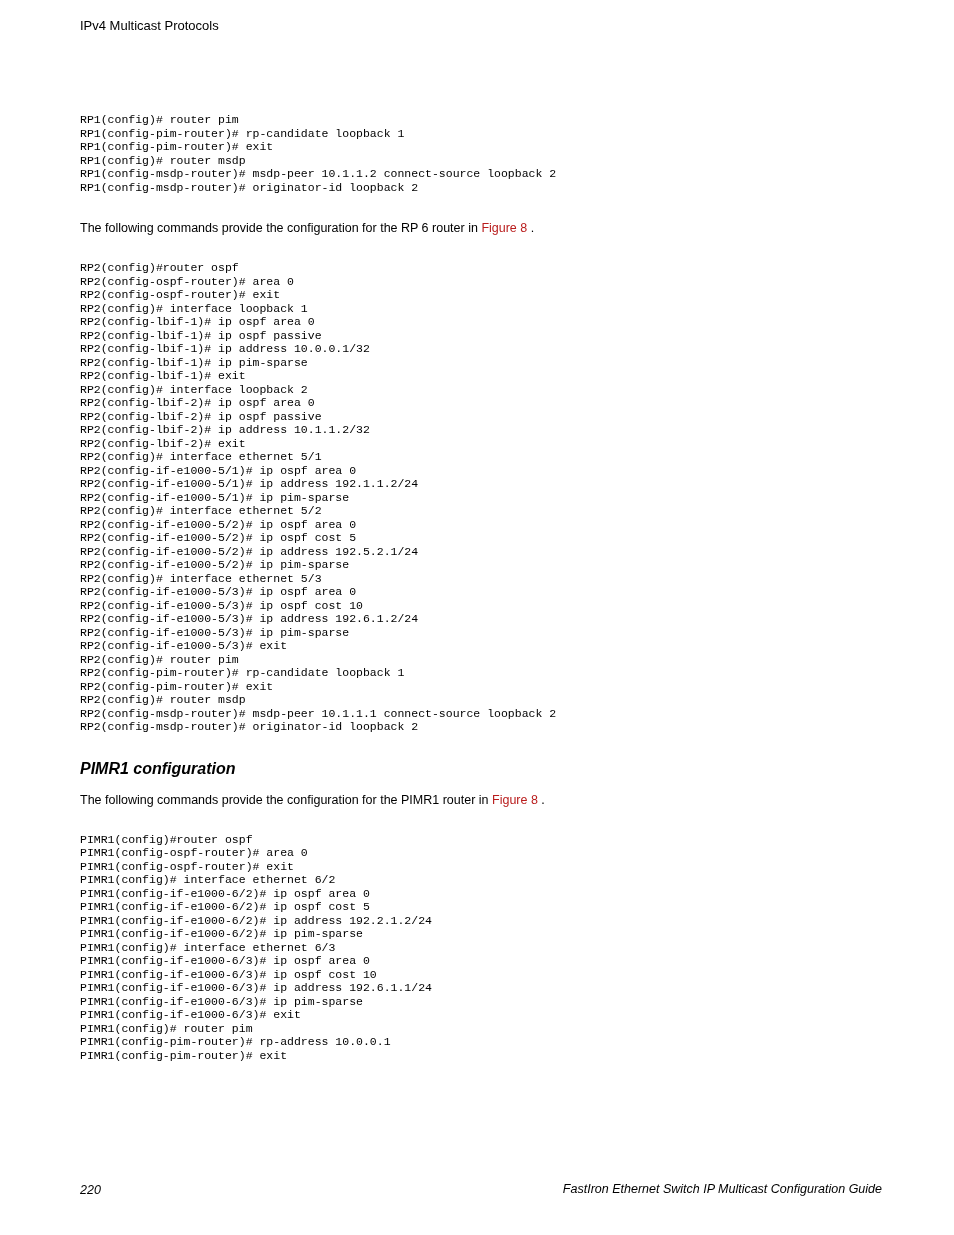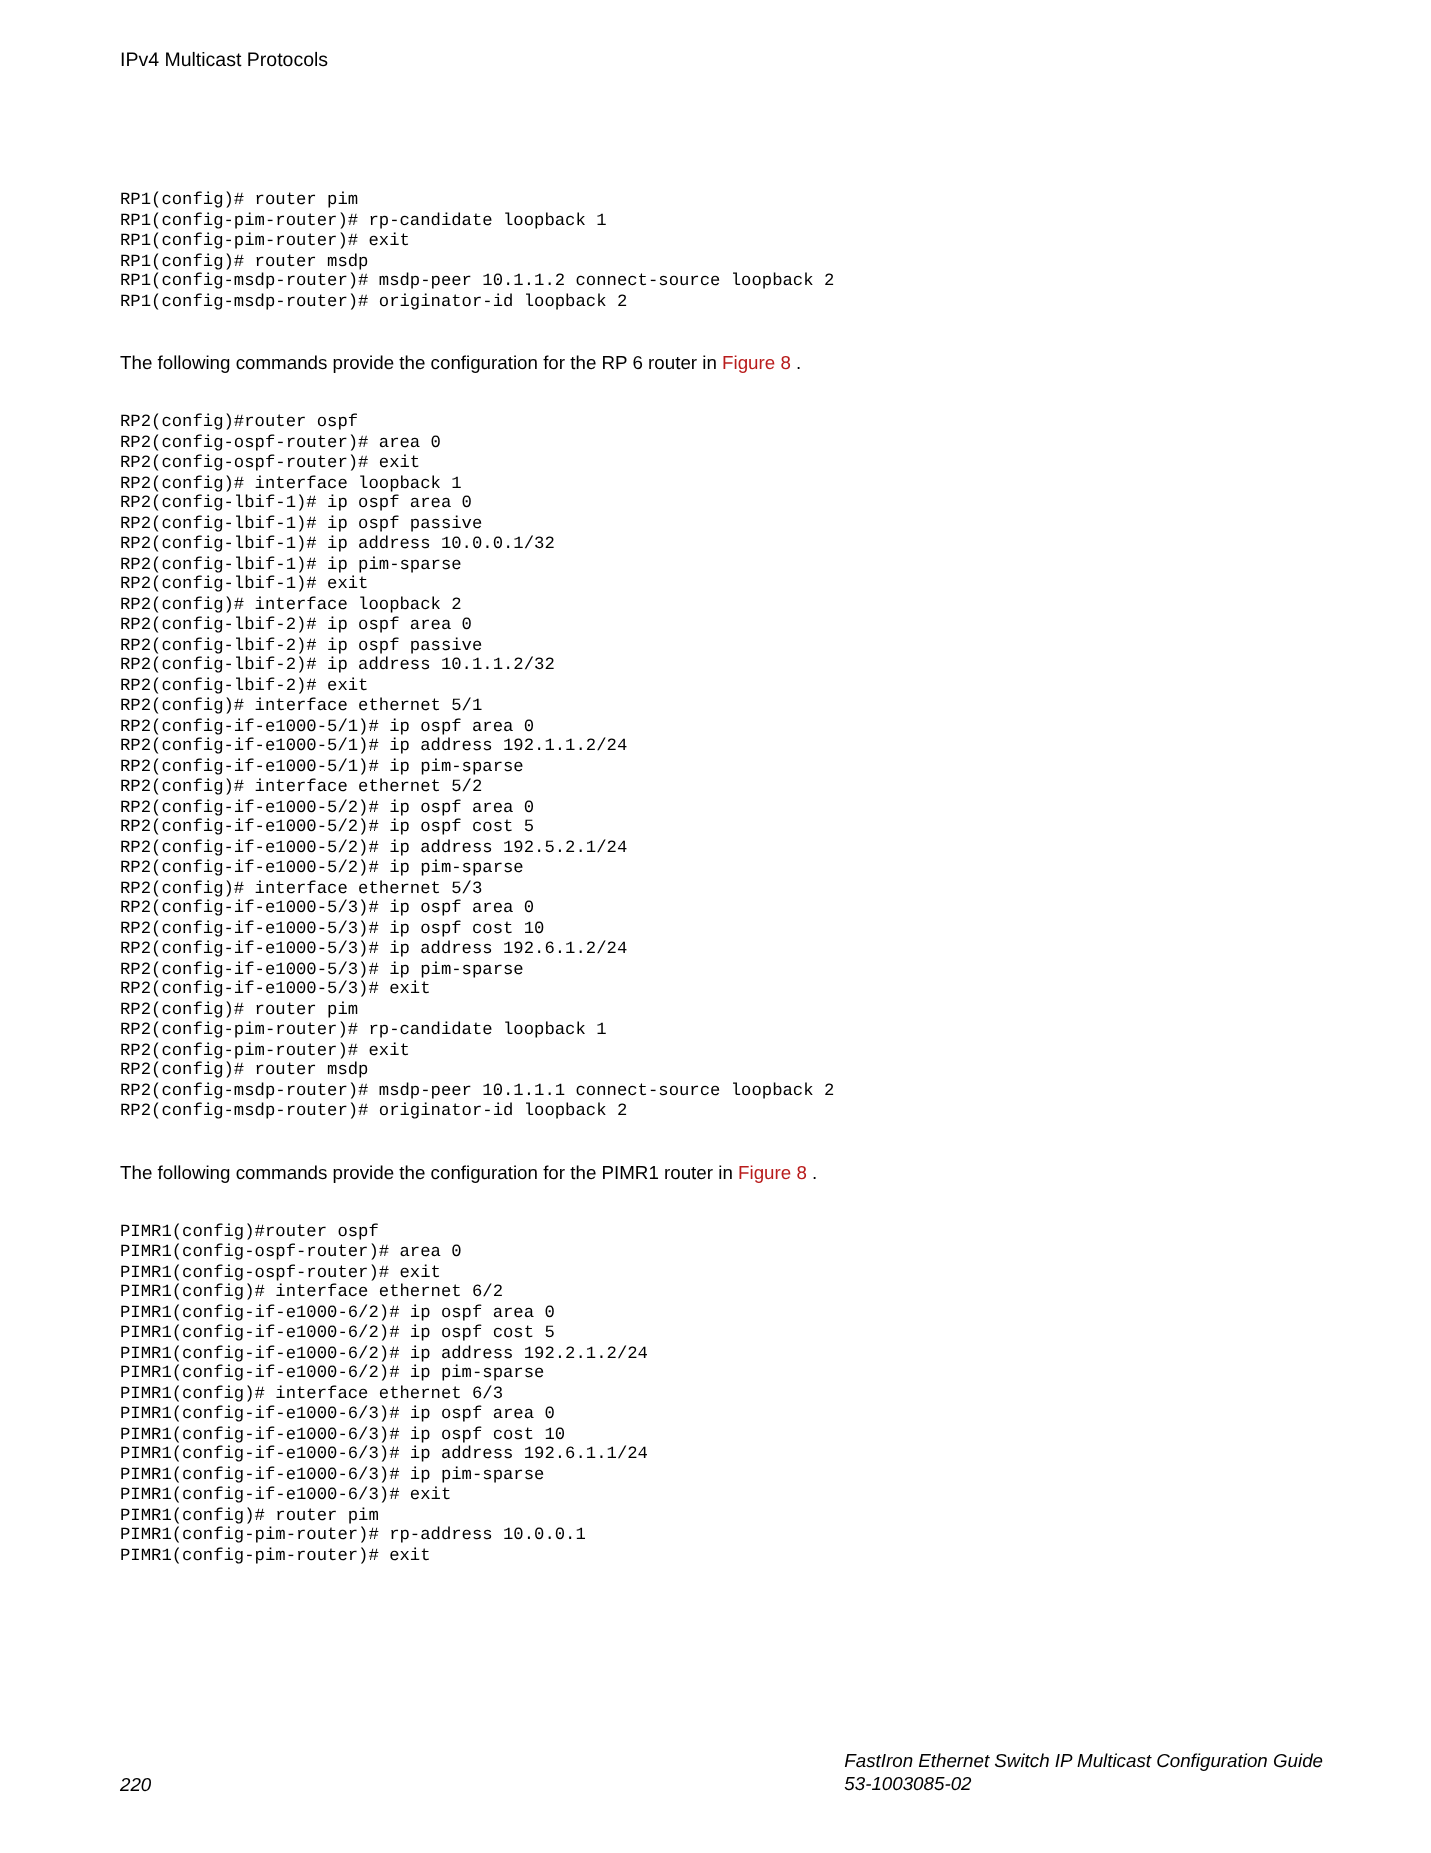--- a/index.html
+++ b/index.html
@@ -7,21 +7,21 @@
     padding: 0;
     background: #fff;
     font-family: Arial, Helvetica, sans-serif;
     color: #000;
   }
   .page {
     width: 954px;
     height: 1235px;
     position: relative;
     box-sizing: border-box;
-    padding: 32px 72px 40px 80px;
+    padding: 18px 72px 40px 80px;
   }
   .header {
     font-size: 13px;
     margin-bottom: 80px;
   }
   .content {
   }
   .code {
     font-family: "Courier New", Courier, monospace;
     font-size: 11.5px;
@@ -114,20 +114,21 @@
 RP2(config-if-e1000-5/3)# ip address 192.6.1.2/24
 RP2(config-if-e1000-5/3)# ip pim-sparse
 RP2(config-if-e1000-5/3)# exit
 RP2(config)# router pim
 RP2(config-pim-router)# rp-candidate loopback 1
 RP2(config-pim-router)# exit
 RP2(config)# router msdp
 RP2(config-msdp-router)# msdp-peer 10.1.1.1 connect-source loopback 2
 RP2(config-msdp-router)# originator-id loopback 2</pre>
 
+    <div class="h3">PIMR1 configuration</div>
 
     <p class="para">
       <span>The following commands provide the configuration for the PIMR1 router in </span><span class="link">Figure 8</span><span> .</span>
     </p>
 
     <pre class="code">PIMR1(config)#router ospf
 PIMR1(config-ospf-router)# area 0
 PIMR1(config-ospf-router)# exit
 PIMR1(config)# interface ethernet 6/2
 PIMR1(config-if-e1000-6/2)# ip ospf area 0
@@ -143,17 +144,16 @@
 PIMR1(config)# router pim
 PIMR1(config-pim-router)# rp-address 10.0.0.1
 PIMR1(config-pim-router)# exit</pre>
 
   </div>
 
   <div class="footer">
     <div class="page-num">220</div>
     <div class="footer-right">
       <div>FastIron Ethernet Switch IP Multicast Configuration Guide</div>
-      <div>53-1003085-02</div>
     </div>
   </div>
 
 </div>
 
 </body></html>

